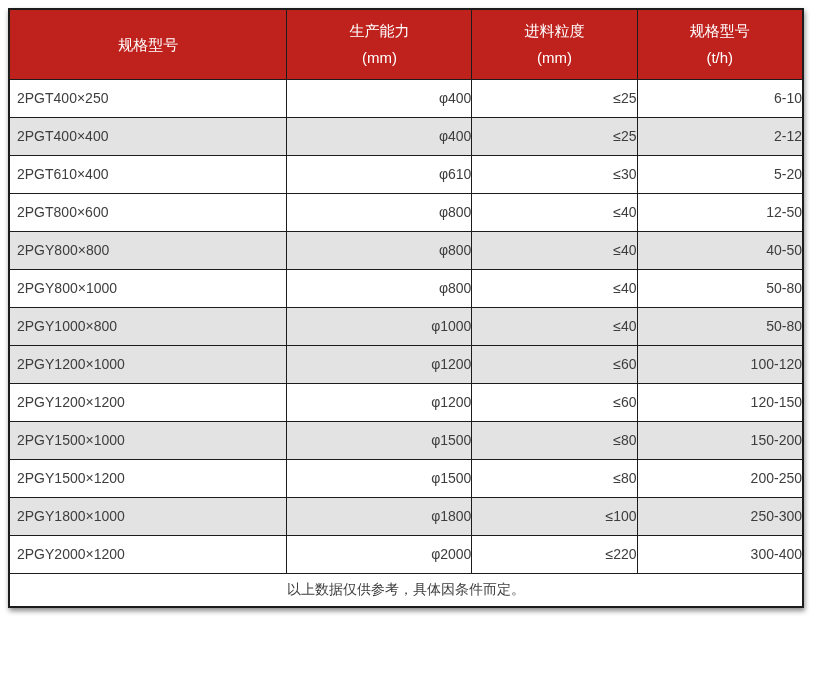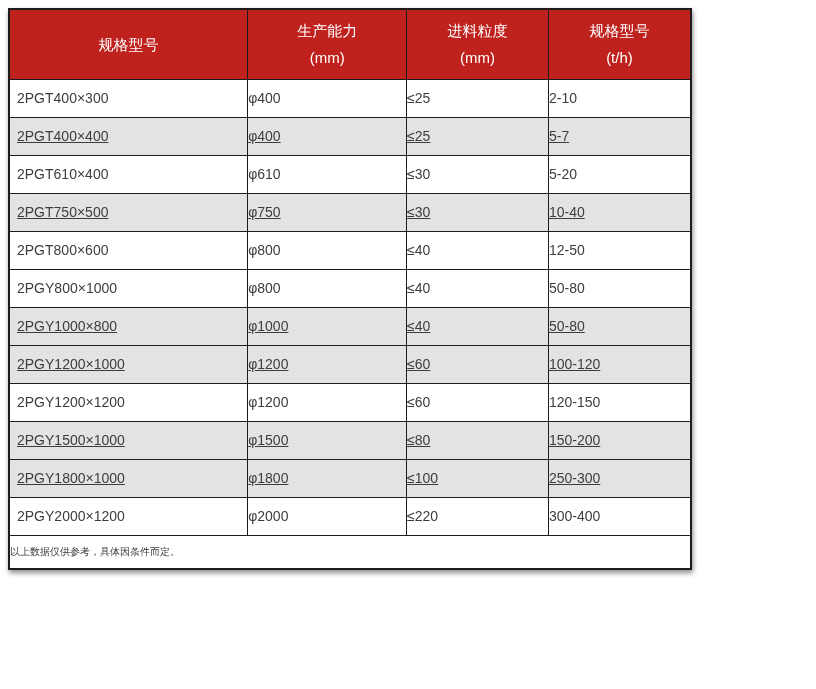--- a/index.html
+++ b/index.html
@@ -8,21 +8,21 @@
     background: #ffffff;
     font-family: "Liberation Sans", "DejaVu Sans", sans-serif;
   }
   .page {
     width: 816px;
     height: 689px;
     padding: 8px 8px 0 8px;
     background: #ffffff;
   }
   table.spec-table {
-    width: 684px;
+    width: 796px;
     border-collapse: collapse;
     table-layout: fixed;
     background: #ffffff;
     border: 2px solid var(--border, #1c1c1c);
     box-shadow: 1px 3px 5px rgba(0,0,0,0.45);
   }
   th, td {
     border: 1px solid var(--border, #1c1c1c);
     overflow: hidden;
     white-space: nowrap;
@@ -34,33 +34,34 @@
     font-size: 15px;
     height: 70px;
     text-align: center;
     vertical-align: middle;
   }
   thead th .hline { line-height: 27px; }
   tbody td {
     height: 38px;
     font-size: 14px;
     color: var(--text, #3d3d3d);
-    text-align: left;
+    text-align: right;
     vertical-align: middle;
     background: var(--row_bg, #ffffff);
   }
-  tbody tr.alt td { background: var(--row_alt_bg, #e3e3e3); text-decoration: underline; }
+  tbody tr.alt td { background: var(--row_alt_bg, #e3e3e3); }
   tbody td.model-cell {
     text-align: left;
     padding-left: 7px;
   }
   tfoot td {
     height: 34px;
-    font-size: 10px;
+    font-size: 14px;
     color: var(--text, #3d3d3d);
+    text-align: center;
     vertical-align: middle;
     background: #ffffff;
   }
 </style>
 </head>
 <body>
 
 <div class="page">
   <table class="spec-table">
     <colgroup>
@@ -83,48 +84,48 @@
           <div class="hline">(mm)</div>
         </th>
         <th>
           <div class="hline">规格型号</div>
           <div class="hline">(t/h)</div>
         </th>
       </tr>
     </thead>
     <tbody>
         <tr>
-          <td class="model-cell">2PGT400×300</td>
+          <td class="model-cell">2PGT400×250</td>
           <td>φ400</td>
           <td>≤25</td>
-          <td>2-10</td>
+          <td>6-10</td>
         </tr>
         <tr class="alt">
           <td class="model-cell">2PGT400×400</td>
           <td>φ400</td>
           <td>≤25</td>
-          <td>5-7</td>
+          <td>2-12</td>
         </tr>
         <tr>
           <td class="model-cell">2PGT610×400</td>
           <td>φ610</td>
           <td>≤30</td>
           <td>5-20</td>
         </tr>
-        <tr class="alt">
-          <td class="model-cell">2PGT750×500</td>
-          <td>φ750</td>
-          <td>≤30</td>
-          <td>10-40</td>
-        </tr>
         <tr>
           <td class="model-cell">2PGT800×600</td>
           <td>φ800</td>
           <td>≤40</td>
           <td>12-50</td>
+        </tr>
+        <tr class="alt">
+          <td class="model-cell">2PGY800×800</td>
+          <td>φ800</td>
+          <td>≤40</td>
+          <td>40-50</td>
         </tr>
         <tr>
           <td class="model-cell">2PGY800×1000</td>
           <td>φ800</td>
           <td>≤40</td>
           <td>50-80</td>
         </tr>
         <tr class="alt">
           <td class="model-cell">2PGY1000×800</td>
           <td>φ1000</td>
@@ -142,20 +143,26 @@
           <td>φ1200</td>
           <td>≤60</td>
           <td>120-150</td>
         </tr>
         <tr class="alt">
           <td class="model-cell">2PGY1500×1000</td>
           <td>φ1500</td>
           <td>≤80</td>
           <td>150-200</td>
         </tr>
+        <tr>
+          <td class="model-cell">2PGY1500×1200</td>
+          <td>φ1500</td>
+          <td>≤80</td>
+          <td>200-250</td>
+        </tr>
         <tr class="alt">
           <td class="model-cell">2PGY1800×1000</td>
           <td>φ1800</td>
           <td>≤100</td>
           <td>250-300</td>
         </tr>
         <tr>
           <td class="model-cell">2PGY2000×1200</td>
           <td>φ2000</td>
           <td>≤220</td>

